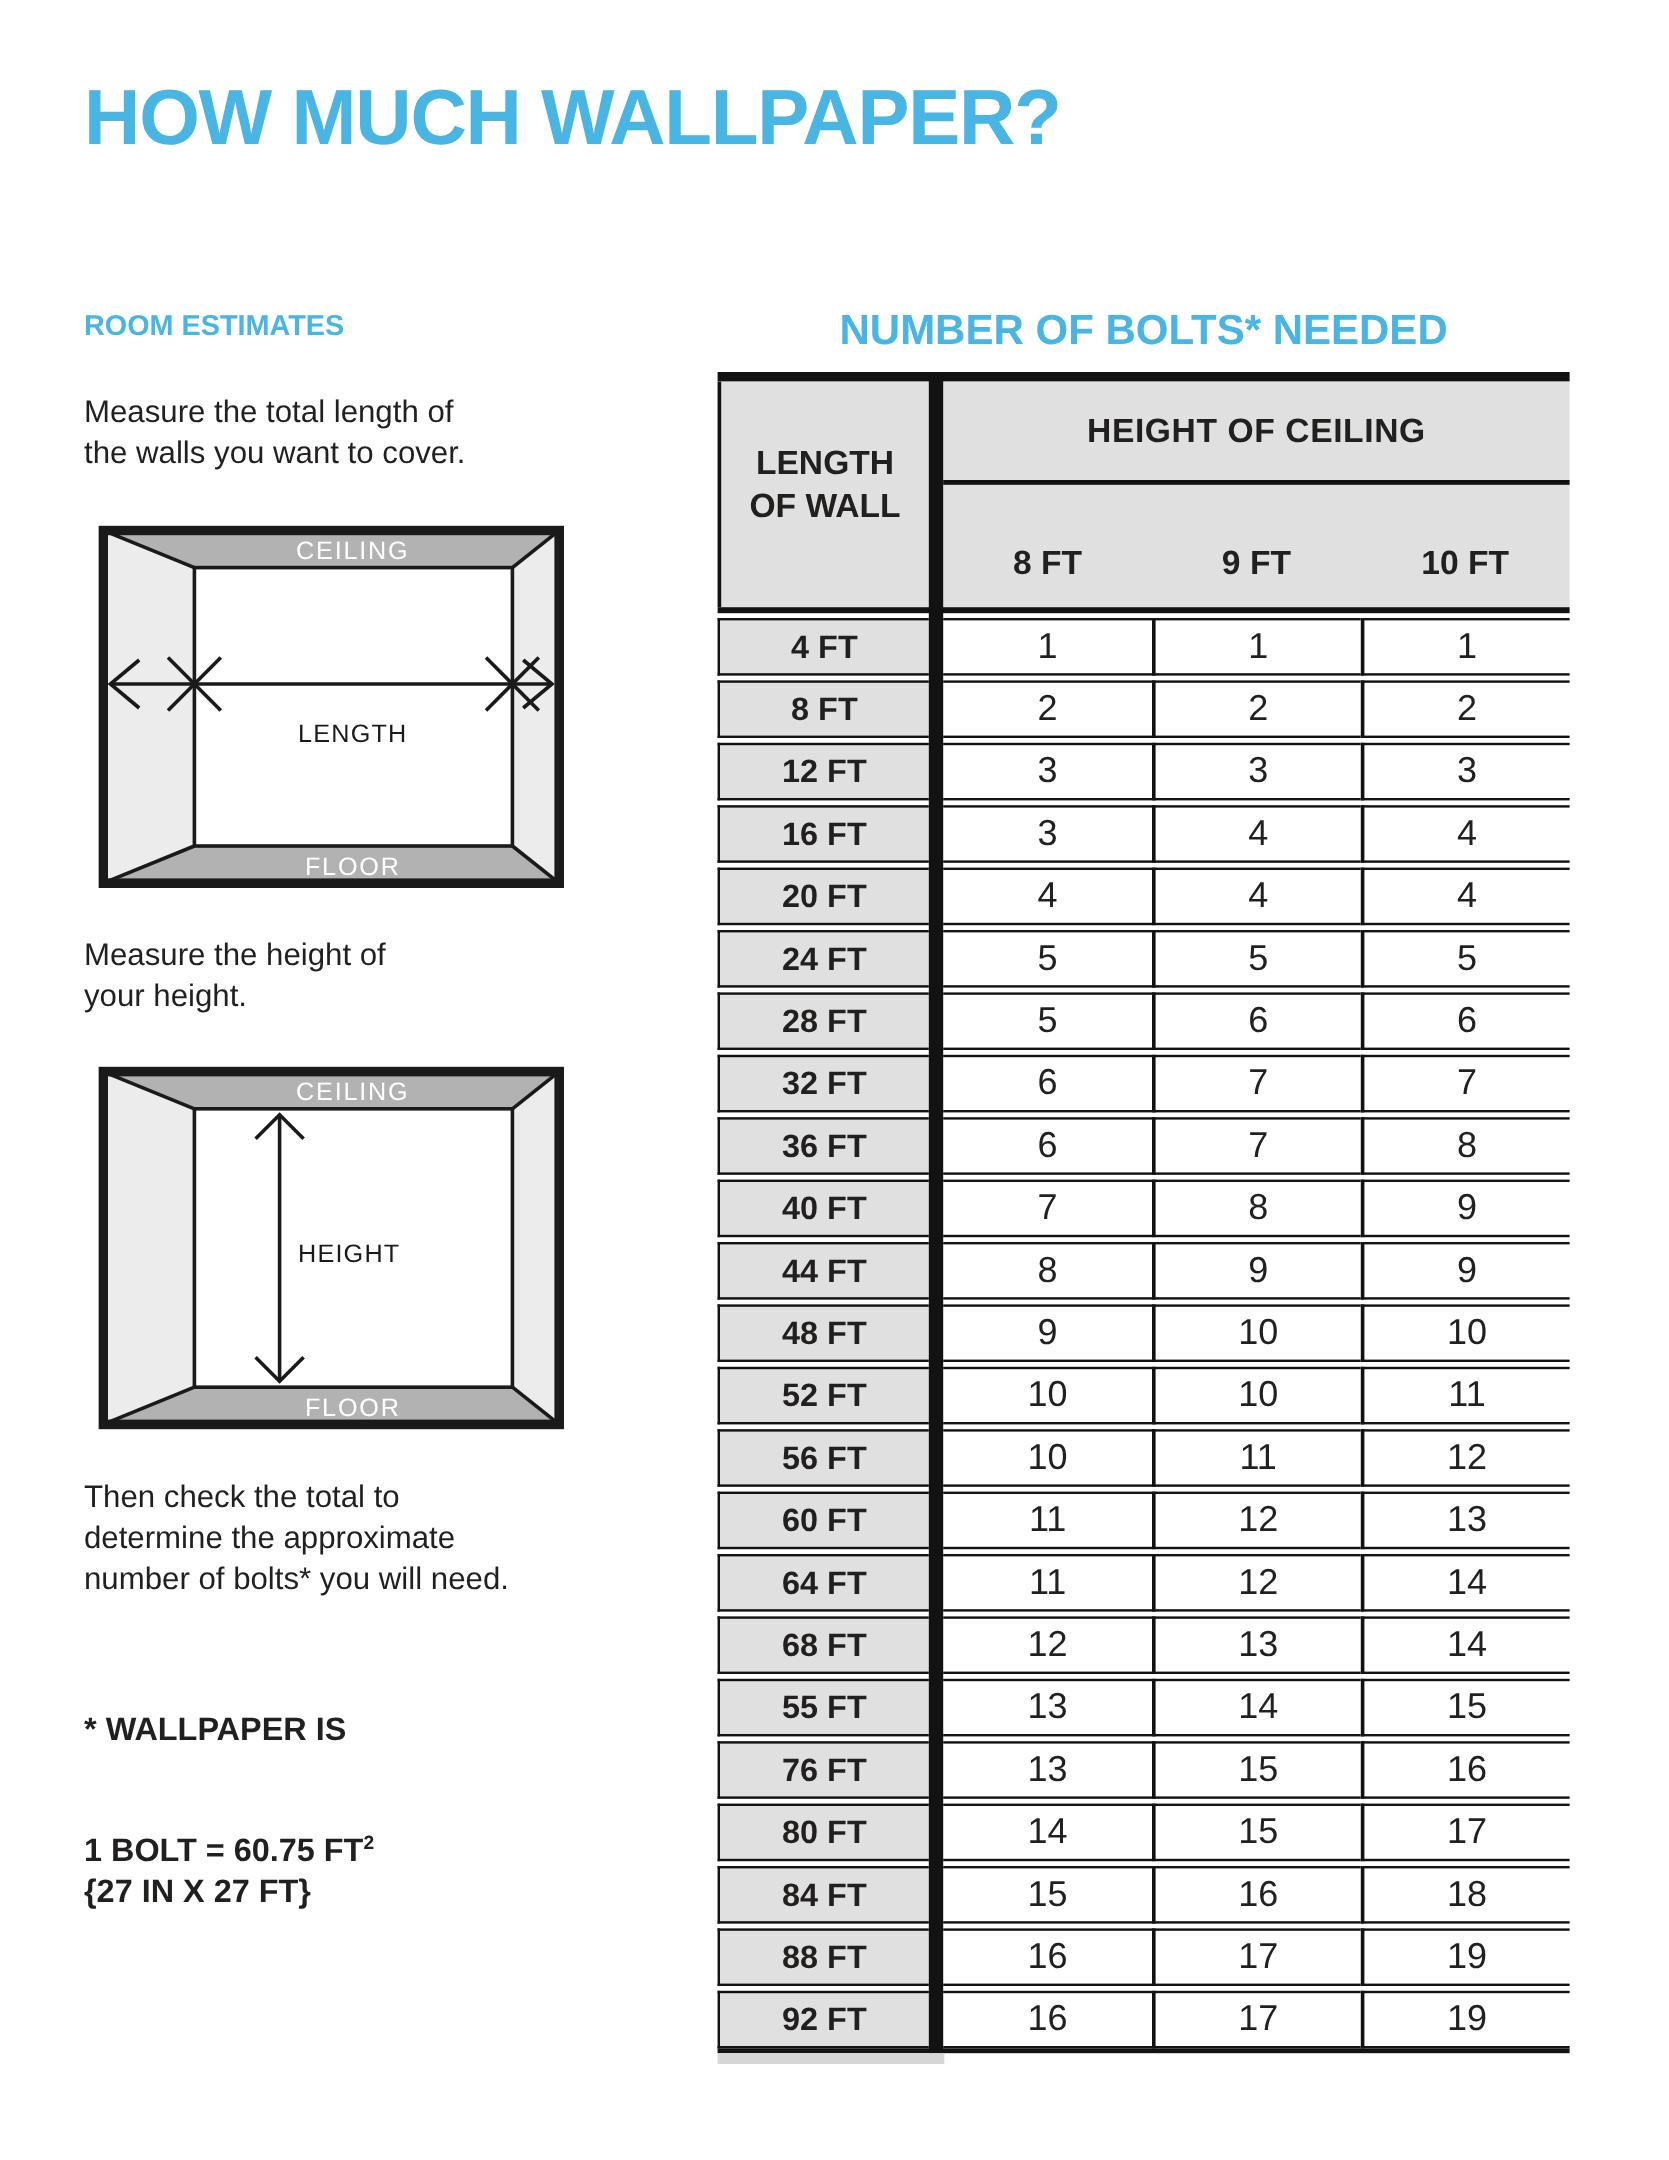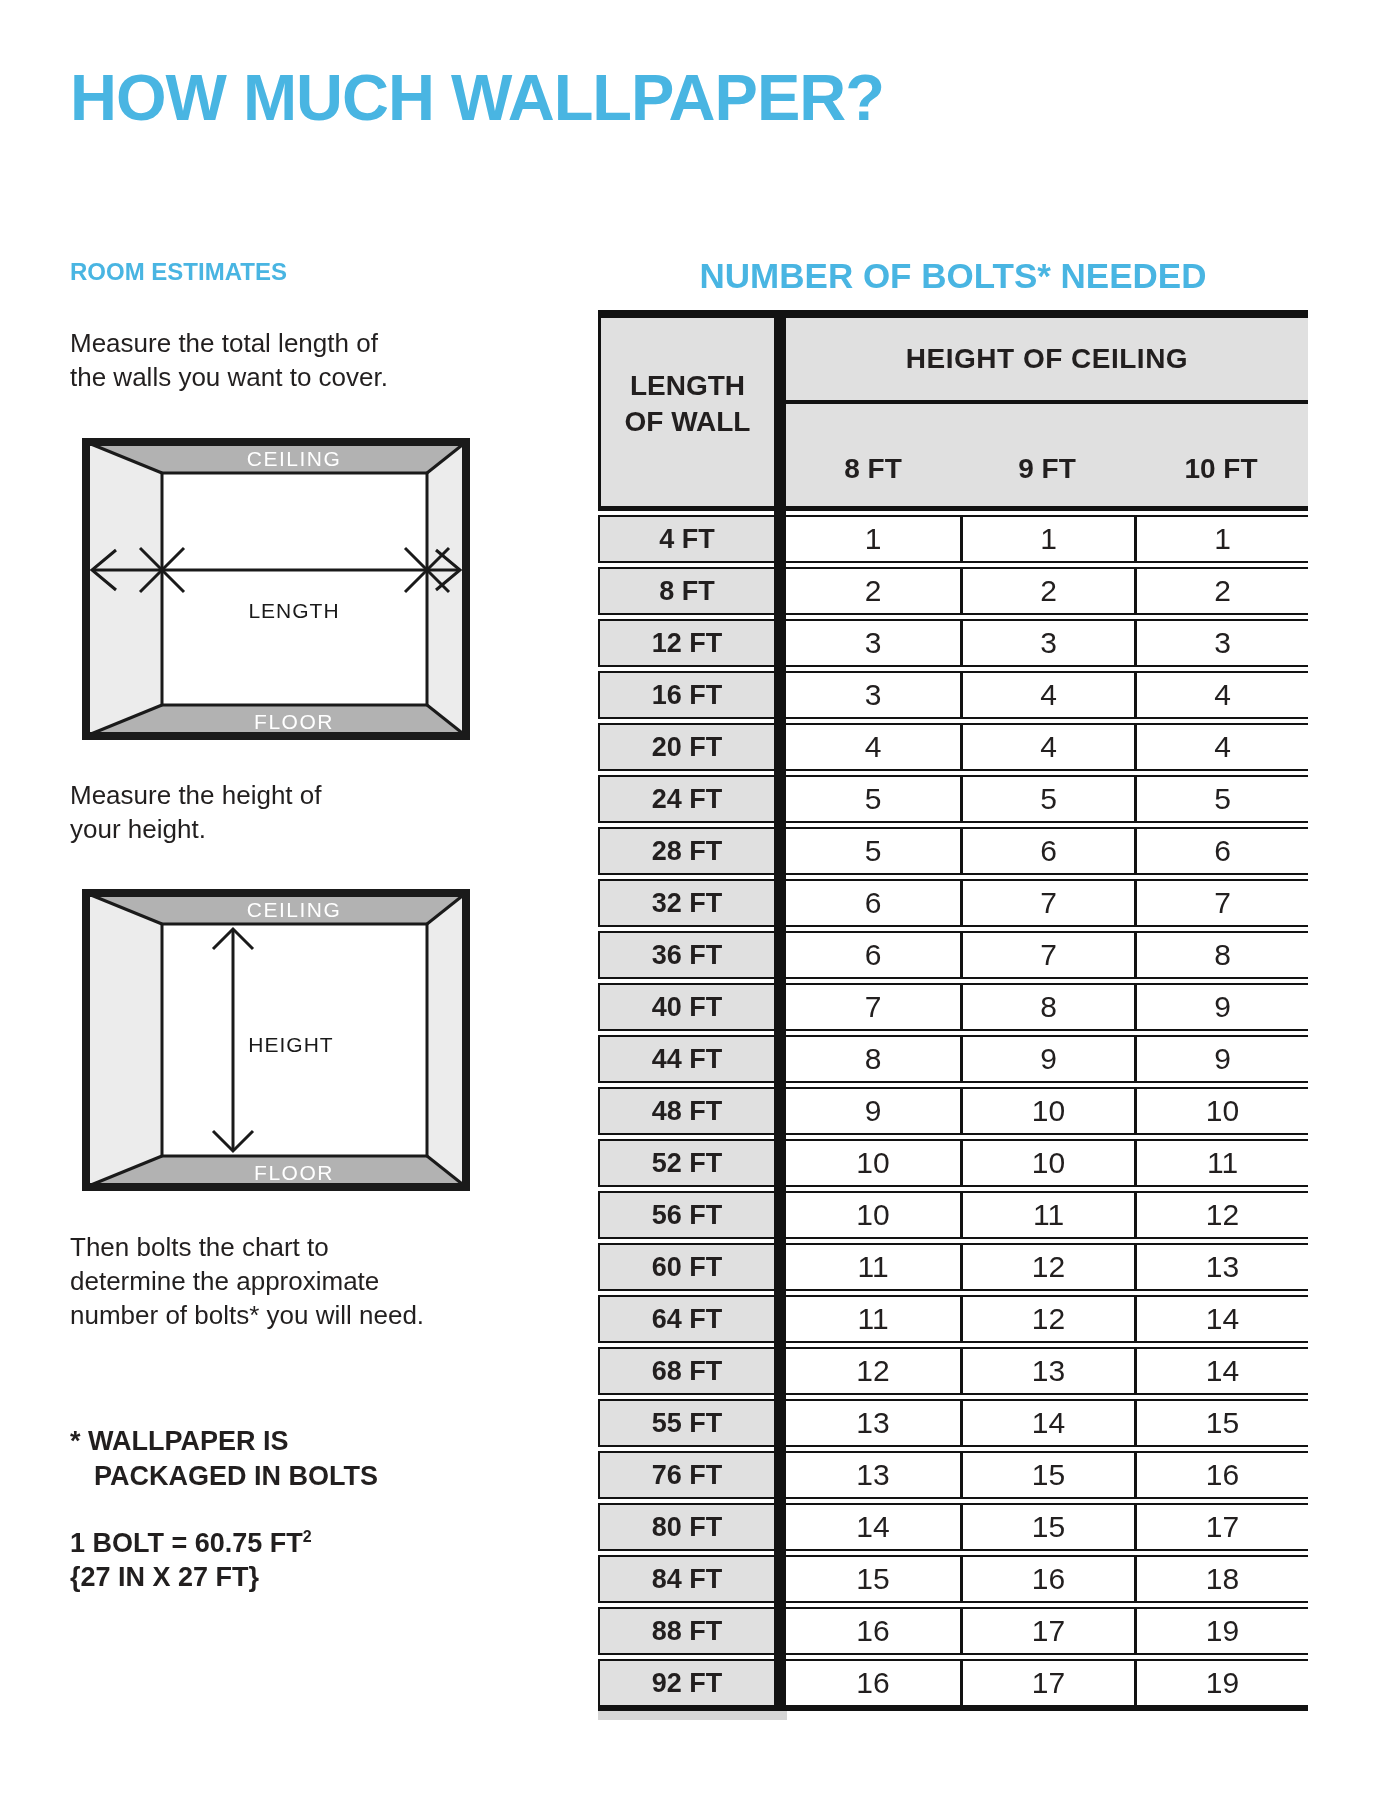--- a/index.html
+++ b/index.html
@@ -105,29 +105,28 @@
       <line x1="151" y1="40" x2="151" y2="262" stroke-width="3"></line>
       <polyline points="131,60 151,40 171,60" stroke-width="3"></polyline>
       <polyline points="131,242 151,262 171,242" stroke-width="3"></polyline>
     </g>
     <text x="212" y="28" class="wlabel">CEILING</text>
     <text x="209" y="163" class="blabel">HEIGHT</text>
     <text x="212" y="291" class="wlabel">FLOOR</text>
   </svg>
 
   <div class="para para3">
-    <span>Then bolts the chart to</span><br>
+    <span>Then check the total to</span><br>
     <span>determine the approximate</span><br>
     <span>number of bolts* you will need.</span>
   </div>
 
   <div class="footnote">
     <span>*</span>
     <span>WALLPAPER IS</span>
-    <span class="indent">PACKAGED IN BOLTS</span>
   </div>
 
   <div class="boltinfo">
     <span>1 BOLT = 60.75 FT</span><sup>2</sup><br>
     <span>{27 IN X 27 FT}</span>
   </div>
 
   <div class="tbl-heading">NUMBER OF BOLTS* NEEDED</div>
   <div class="tbl-topbar"></div>
 

